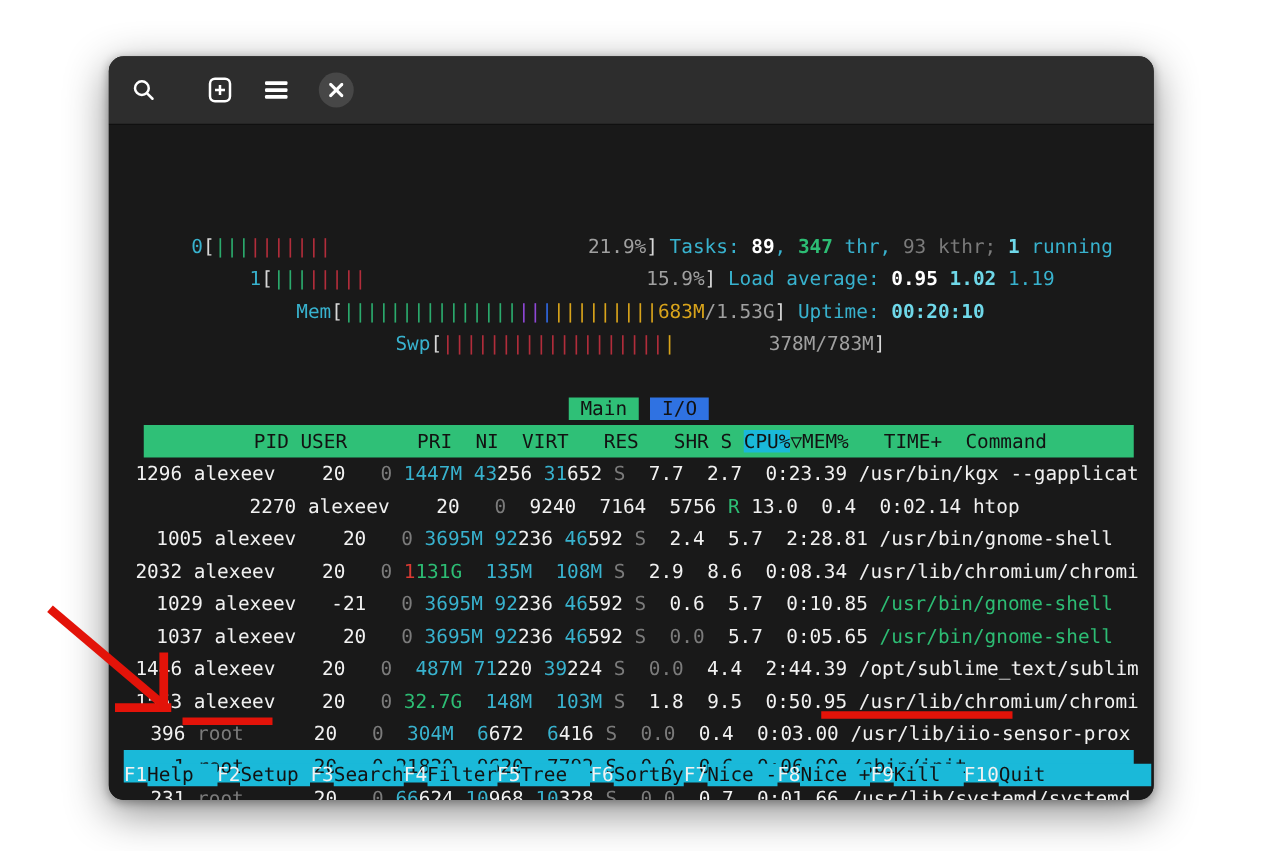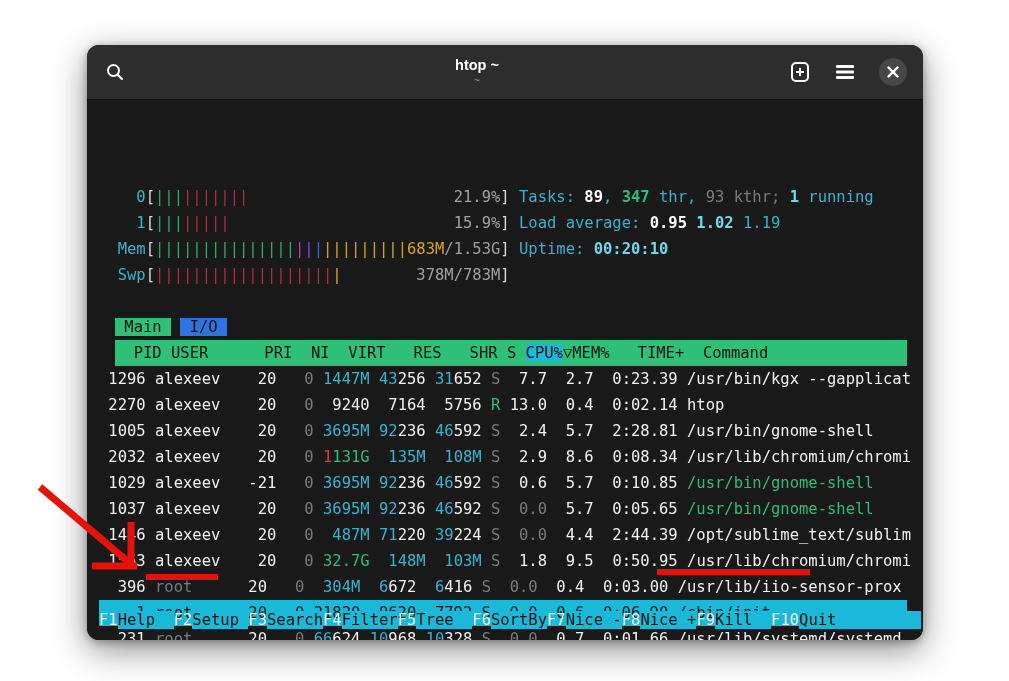--- a/index.html
+++ b/index.html
@@ -22,21 +22,21 @@
   .tb-center{flex:1;display:flex;flex-direction:column;align-items:center;justify-content:center;line-height:1.1;}
   .tb-title{color:#ffffff;font-weight:bold;font-size:14.5px;}
   .tb-sub{color:#9b9b9b;font-size:10px;margin-top:2px;}
   .tb-right{display:flex;align-items:center;gap:24px;padding-right:16px;}
   .iconbtn{display:flex;align-items:center;justify-content:center;cursor:default;}
   .closebtn{width:28px;height:28px;border-radius:50%;background:#474747;}
   
   .term{
     position:absolute;left:0;top:55px;right:0;bottom:0;background:#191919;
     font-family:"DejaVu Sans Mono",monospace;font-size:15.5px;line-height:26px;
-    white-space:pre;padding:32px 16px 0 12px;box-sizing:border-box;overflow:hidden;
+    white-space:pre;padding:32px 16px 0 12px;box-sizing:border-box;overflow:hidden;text-align:center;
   }
   .line{height:26px;}
   .fkeybar{
     position:absolute;left:12px;right:2px;bottom:7px;height:26px;white-space:pre;
     font-family:"DejaVu Sans Mono",monospace;font-size:15.5px;line-height:26px;overflow:hidden;
   }
   
   .c-white{color:var(--fg);}      .c-wb{color:#ffffff;font-weight:bold;}
   .c-gray{color:var(--gray);}     .c-lgray{color:var(--grayLight);}
   .c-cyan{color:var(--cyan);}     .c-cyanb{color:var(--cyanBright);font-weight:bold;}
@@ -59,24 +59,20 @@
 <div class="window">
 
   <div class="titlebar">
     <div class="tb-left">
       <span class="iconbtn">
         <svg width="20" height="20" viewBox="0 0 20 20">
           <circle cx="8.5" cy="8.5" r="5.5" fill="none" stroke="#ffffff" stroke-width="2"></circle>
           <line x1="12.7" y1="12.7" x2="17" y2="17" stroke="#ffffff" stroke-width="2" stroke-linecap="round"></line>
         </svg>
       </span>
-    </div>
-    <div class="tb-center">
-      <span class="tb-title">htop ~</span>
-      <span class="tb-sub">~</span>
     </div>
     <div class="tb-right">
       <span class="iconbtn">
         <svg width="22" height="22" viewBox="0 0 22 22">
           <rect x="3" y="2" width="16" height="18" rx="4" fill="none" stroke="#ffffff" stroke-width="2"></rect>
           <line x1="11" y1="7" x2="11" y2="15" stroke="#ffffff" stroke-width="2"></line>
           <line x1="7" y1="11" x2="15" y2="11" stroke="#ffffff" stroke-width="2"></line>
         </svg>
       </span>
       <span class="iconbtn">

